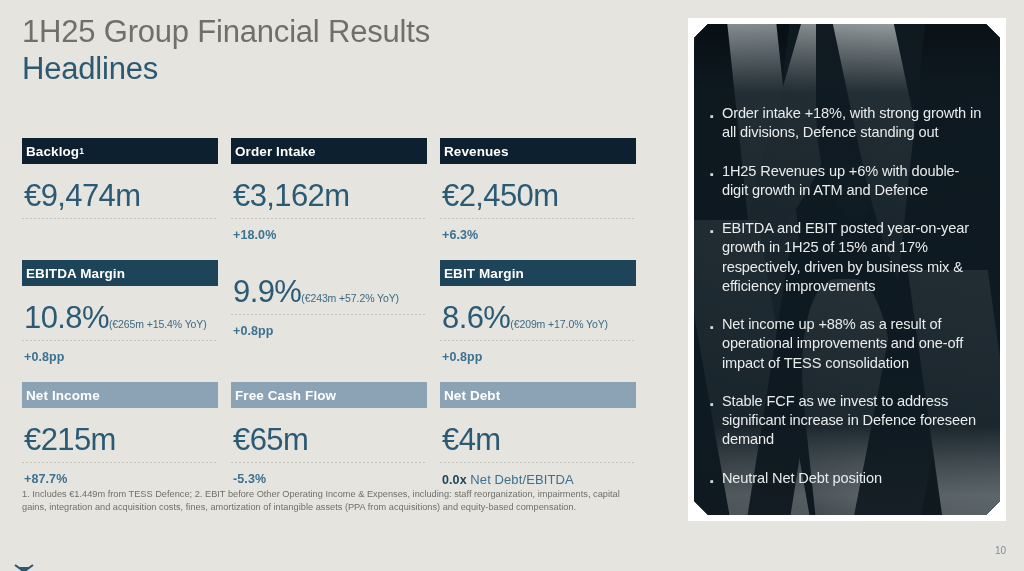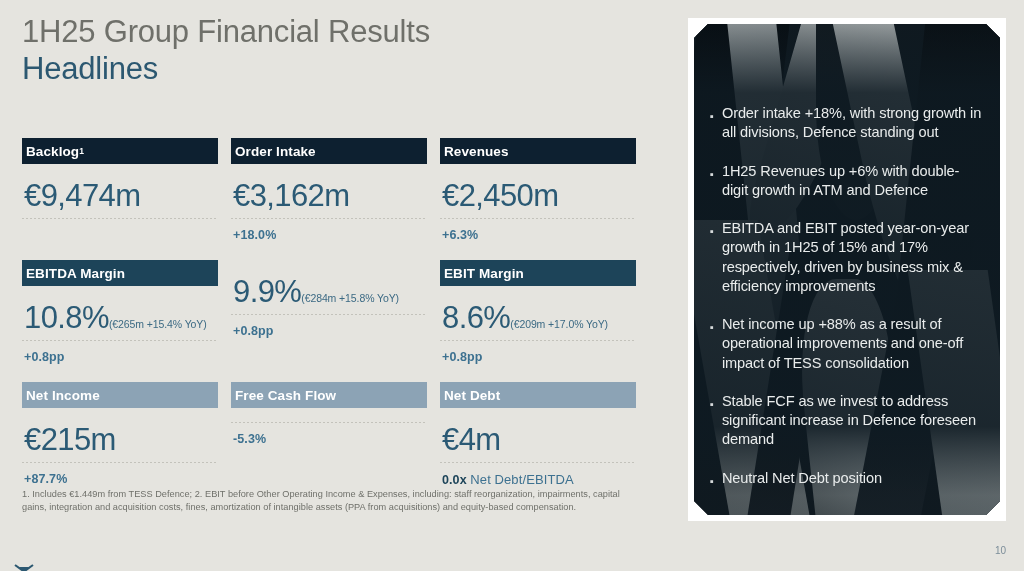--- a/index.html
+++ b/index.html
@@ -227,21 +227,21 @@
         </div>
         <div class="dotline"></div>
         <div class="delta">+0.8pp</div>
       </div>
     </div>
 
     <div class="card row2">
       <div class="card-body">
         <div class="value-line">
           <span class="value">9.9%</span>
-          <span class="value-sub">(€284m +15.8% YoY)</span>
+          <span class="value-sub">(€243m +57.2% YoY)</span>
         </div>
         <div class="dotline"></div>
         <div class="delta">+0.8pp</div>
       </div>
     </div>
 
     <div class="card row2">
       <div class="card-head">
         <span>EBIT Margin</span>
           <sup></sup>
@@ -269,20 +269,23 @@
         <div class="delta">+87.7%</div>
       </div>
     </div>
 
     <div class="card row3">
       <div class="card-head">
         <span>Free Cash Flow</span>
           <sup></sup>
       </div>
       <div class="card-body">
+        <div class="value-line">
+          <span class="value">€65m</span>
+        </div>
         <div class="dotline"></div>
         <div class="delta">-5.3%</div>
       </div>
     </div>
 
     <div class="card row3">
       <div class="card-head">
         <span>Net Debt</span>
           <sup></sup>
       </div>

